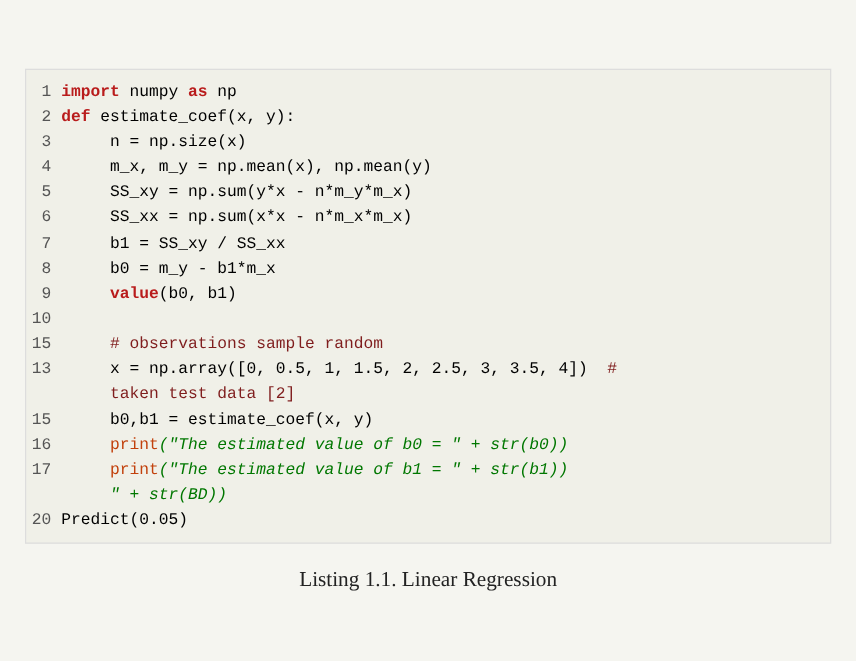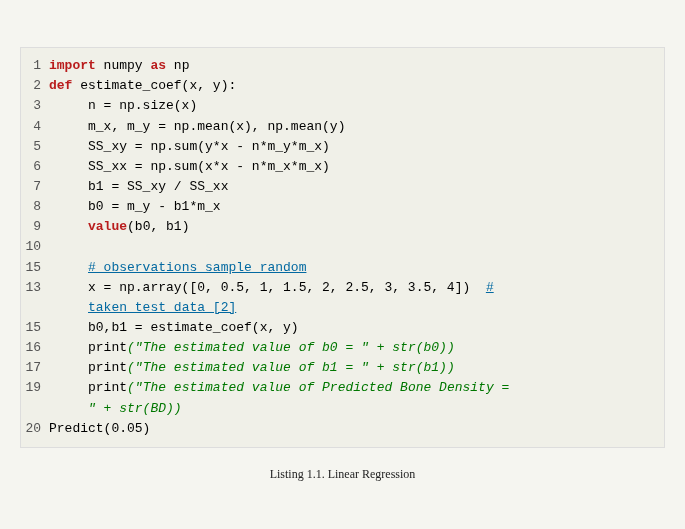--- a/index.html
+++ b/index.html
@@ -42,29 +42,29 @@
       flex-shrink: 0;
     }
 
     .line-content {
       white-space: pre;
       flex: 1;
     }
 
     
     .kw { color: #b91c1c; font-weight: bold; } 
-    .cm { color: #0369a1; text-decoration: underline; } 
+    .cm { color: #7f1d1d; } 
     .it { color: #007700; font-style: italic; } 
-    .pr { color: #000000; } 
+    .pr { color: #c2410c; } 
 
     .caption {
       text-align: right;
       margin-top: 19px;
       font-family: serif;
-      font-size: 12px;
+      font-size: 17px;
       color: #222;
     }
   </style>
 </head>
 <body>
 
 <div class="code-container">
 
 <div class="code-line">
       <span class="line-num">1</span>
@@ -124,24 +124,20 @@
     </div>
     <div class="code-line">
       <span class="line-num">16</span>
       <span class="line-content">     <span class="pr">print</span><span class="it">("The estimated value of b0 = " + str(b0))</span></span>
     </div>
     <div class="code-line">
       <span class="line-num">17</span>
       <span class="line-content">     <span class="pr">print</span><span class="it">("The estimated value of b1 = " + str(b1))</span></span>
     </div>
     <div class="code-line">
-      <span class="line-num">19</span>
-      <span class="line-content">     <span class="pr">print</span><span class="it">("The estimated value of Predicted Bone Density =</span></span>
-    </div>
-    <div class="code-line">
       <span class="line-num"></span>
       <span class="line-content">     <span class="it">" + str(BD))</span></span>
     </div>
     <div class="code-line">
       <span class="line-num">20</span>
       <span class="line-content">Predict(0.05)</span>
     </div>
   </div>
 
 <p class="caption">Listing 1.1. Linear Regression</p>

